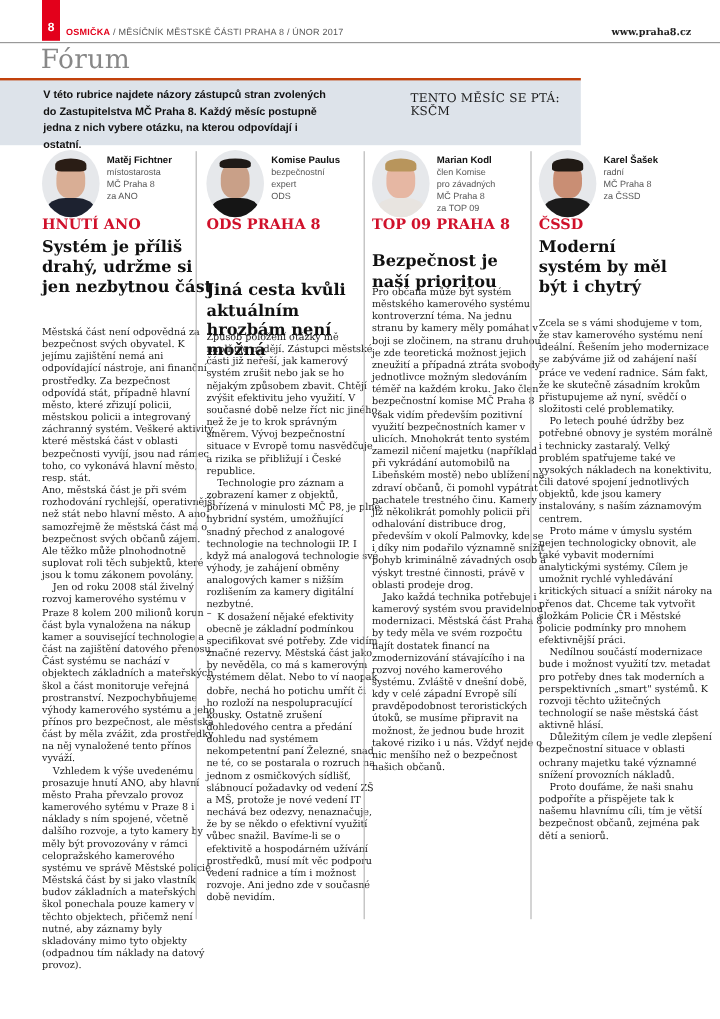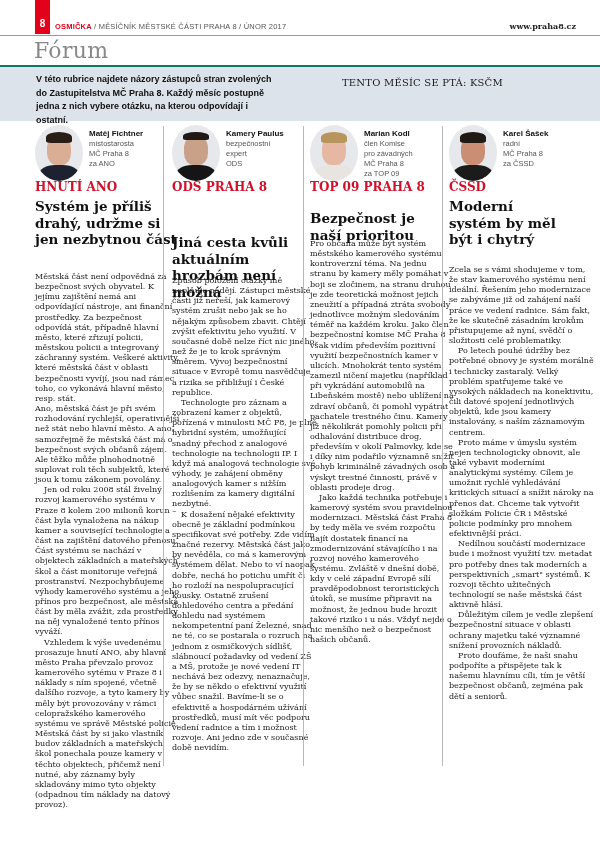--- a/index.html
+++ b/index.html
@@ -4,21 +4,21 @@
 <style>
   * { box-sizing: border-box; margin: 0; padding: 0; }
   body { width: 600px; height: 849px; background: #fff; font-family: "DejaVu Serif", serif; color: #1a1a1a; position: relative; overflow: hidden; }
   .topbar { position: absolute; left: 0; top: 0; width: 600px; height: 34px; }
   .page-tab { position: absolute; left: 35px; top: 0; width: 15px; height: 34px; background: #e3001b; color: #fff; font-family: "Liberation Sans", sans-serif; font-weight: bold; font-size: 10px; text-align: center; line-height: 48px; }
   .runhead { position: absolute; left: 55px; top: 22px; font-family: "Liberation Sans", sans-serif; font-size: 7.5px; color: #555; letter-spacing: 0.2px; }
   .runhead .brand { color: #e3001b; font-weight: bold; }
   .web { position: absolute; right: 24px; top: 21px; font-family: "DejaVu Serif", serif; font-weight: bold; font-size: 8px; color: #222; }
   .rule { position: absolute; left: 0; top: 35px; width: 600px; height: 1px; background: #999; }
   .section-title { position: absolute; left: 34px; top: 38px; font-family: "DejaVu Serif", serif; font-size: 22px; color: #888; letter-spacing: 0.3px; }
-  .intro { position: absolute; left: 0; top: 65px; width: 600px; height: 56px; background: #dde3ea; border-top: 2px solid #0f766e; }
+  .intro { position: absolute; left: 0; top: 65px; width: 484px; height: 56px; background: #dde3ea; border-top: 2px solid #c2410c; }
   .intro-text { position: absolute; left: 36px; top: 6px; width: 240px; font-family: "Liberation Sans", sans-serif; font-weight: bold; font-size: 9px; line-height: 13.5px; color: #111; }
   .intro-question { position: absolute; left: 342px; top: 10px; font-family: "DejaVu Serif", serif; font-size: 10px; color: #1a1a1a; letter-spacing: 0.2px; }
   .col { position: absolute; top: 125px; width: 140px; }
   .col-divider { position: absolute; top: 126px; width: 1px; height: 640px; background: #b8b8b8; }
   .portrait { position: absolute; left: 0; top: 0; width: 48px; height: 56px; border-radius: 50%; background: #e6e8eb; overflow: hidden; }
   .face { position: absolute; left: 12px; top: 10px; width: 24px; height: 30px; border-radius: 45% 45% 40% 40%; background: #d6ac8f; }
   .hair { position: absolute; left: 11px; top: 7px; width: 26px; height: 11px; border-radius: 50% 50% 20% 20%; background: #3a2a20; }
   .shoulders { position: absolute; left: 4px; top: 40px; width: 40px; height: 24px; border-radius: 40% 40% 0 0; background: #222; }
   .person-info { position: absolute; left: 54px; top: 4px; width: 90px; font-family: "Liberation Sans", sans-serif; font-size: 7.5px; line-height: 10px; color: #555; }
   .person-name { font-weight: bold; color: #111; font-size: 8px; }
@@ -67,21 +67,21 @@
 </div>
 <div class="col-divider" style="left:163px;"></div>
 
 <div class="col" style="left:172px;">
   <div class="portrait">
     <div class="shoulders" style="background:#151515;"></div>
       <div class="face" style="background:#c9a088;"></div>
       <div class="hair" style="background:#1f1a17;height:8px;"></div>
   </div>
   <div class="person-info">
-    <div class="person-name">Kamery Paulus</div>
+    <div class="person-name">Komise Paulus</div>
     <div>bezpečnostní</div>
     <div>expert</div>
     <div>ODS</div>
   </div>
   <div class="party">ODS PRAHA 8</div>
   <div class="headline" style="width:125px;margin-top:36px;">Jiná cesta kvůli aktuálním hrozbám není možná</div>
   <div class="body" style="top:151px;">
     <p>Způsob položení otázky mě naplňuje nadějí. Zástupci městské části již neřeší, jak kamerový systém zrušit nebo jak se ho nějakým způsobem zbavit. Chtějí zvýšit efektivitu jeho využití. V současné době nelze říct nic jiného, než že je to krok správným směrem. Vývoj bezpečnostní situace v Evropě tomu nasvědčuje a rizika se přibližují i České republice.</p>
     <p>Technologie pro záznam a zobrazení kamer z objektů, pořízená v minulosti MČ P8, je plně hybridní systém, umožňující snadný přechod z analogové technologie na technologii IP. I když má analogová technologie své výhody, je zahájení obměny analogových kamer s nižším rozlišením za kamery digitální nezbytné.</p>
     <p>K dosažení nějaké efektivity obecně je základní podmínkou specifikovat své potřeby. Zde vidím značné rezervy. Městská část jako by nevěděla, co má s kamerovým systémem dělat. Nebo to ví naopak dobře, nechá ho potichu umřít či ho rozloží na nespolupracující kousky. Ostatně zrušení dohledového centra a předání dohledu nad systémem nekompetentní paní Železné, snad ne té, co se postarala o rozruch na jednom z osmičkových sídlišť, slábnoucí požadavky od vedení ZŠ a MŠ, protože je nové vedení IT nechává bez odezvy, nenaznačuje, že by se někdo o efektivní využití vůbec snažil. Bavíme-li se o efektivitě a hospodárném užívání prostředků, musí mít věc podporu vedení radnice a tím i možnost rozvoje. Ani jedno zde v současné době nevidím.</p>

